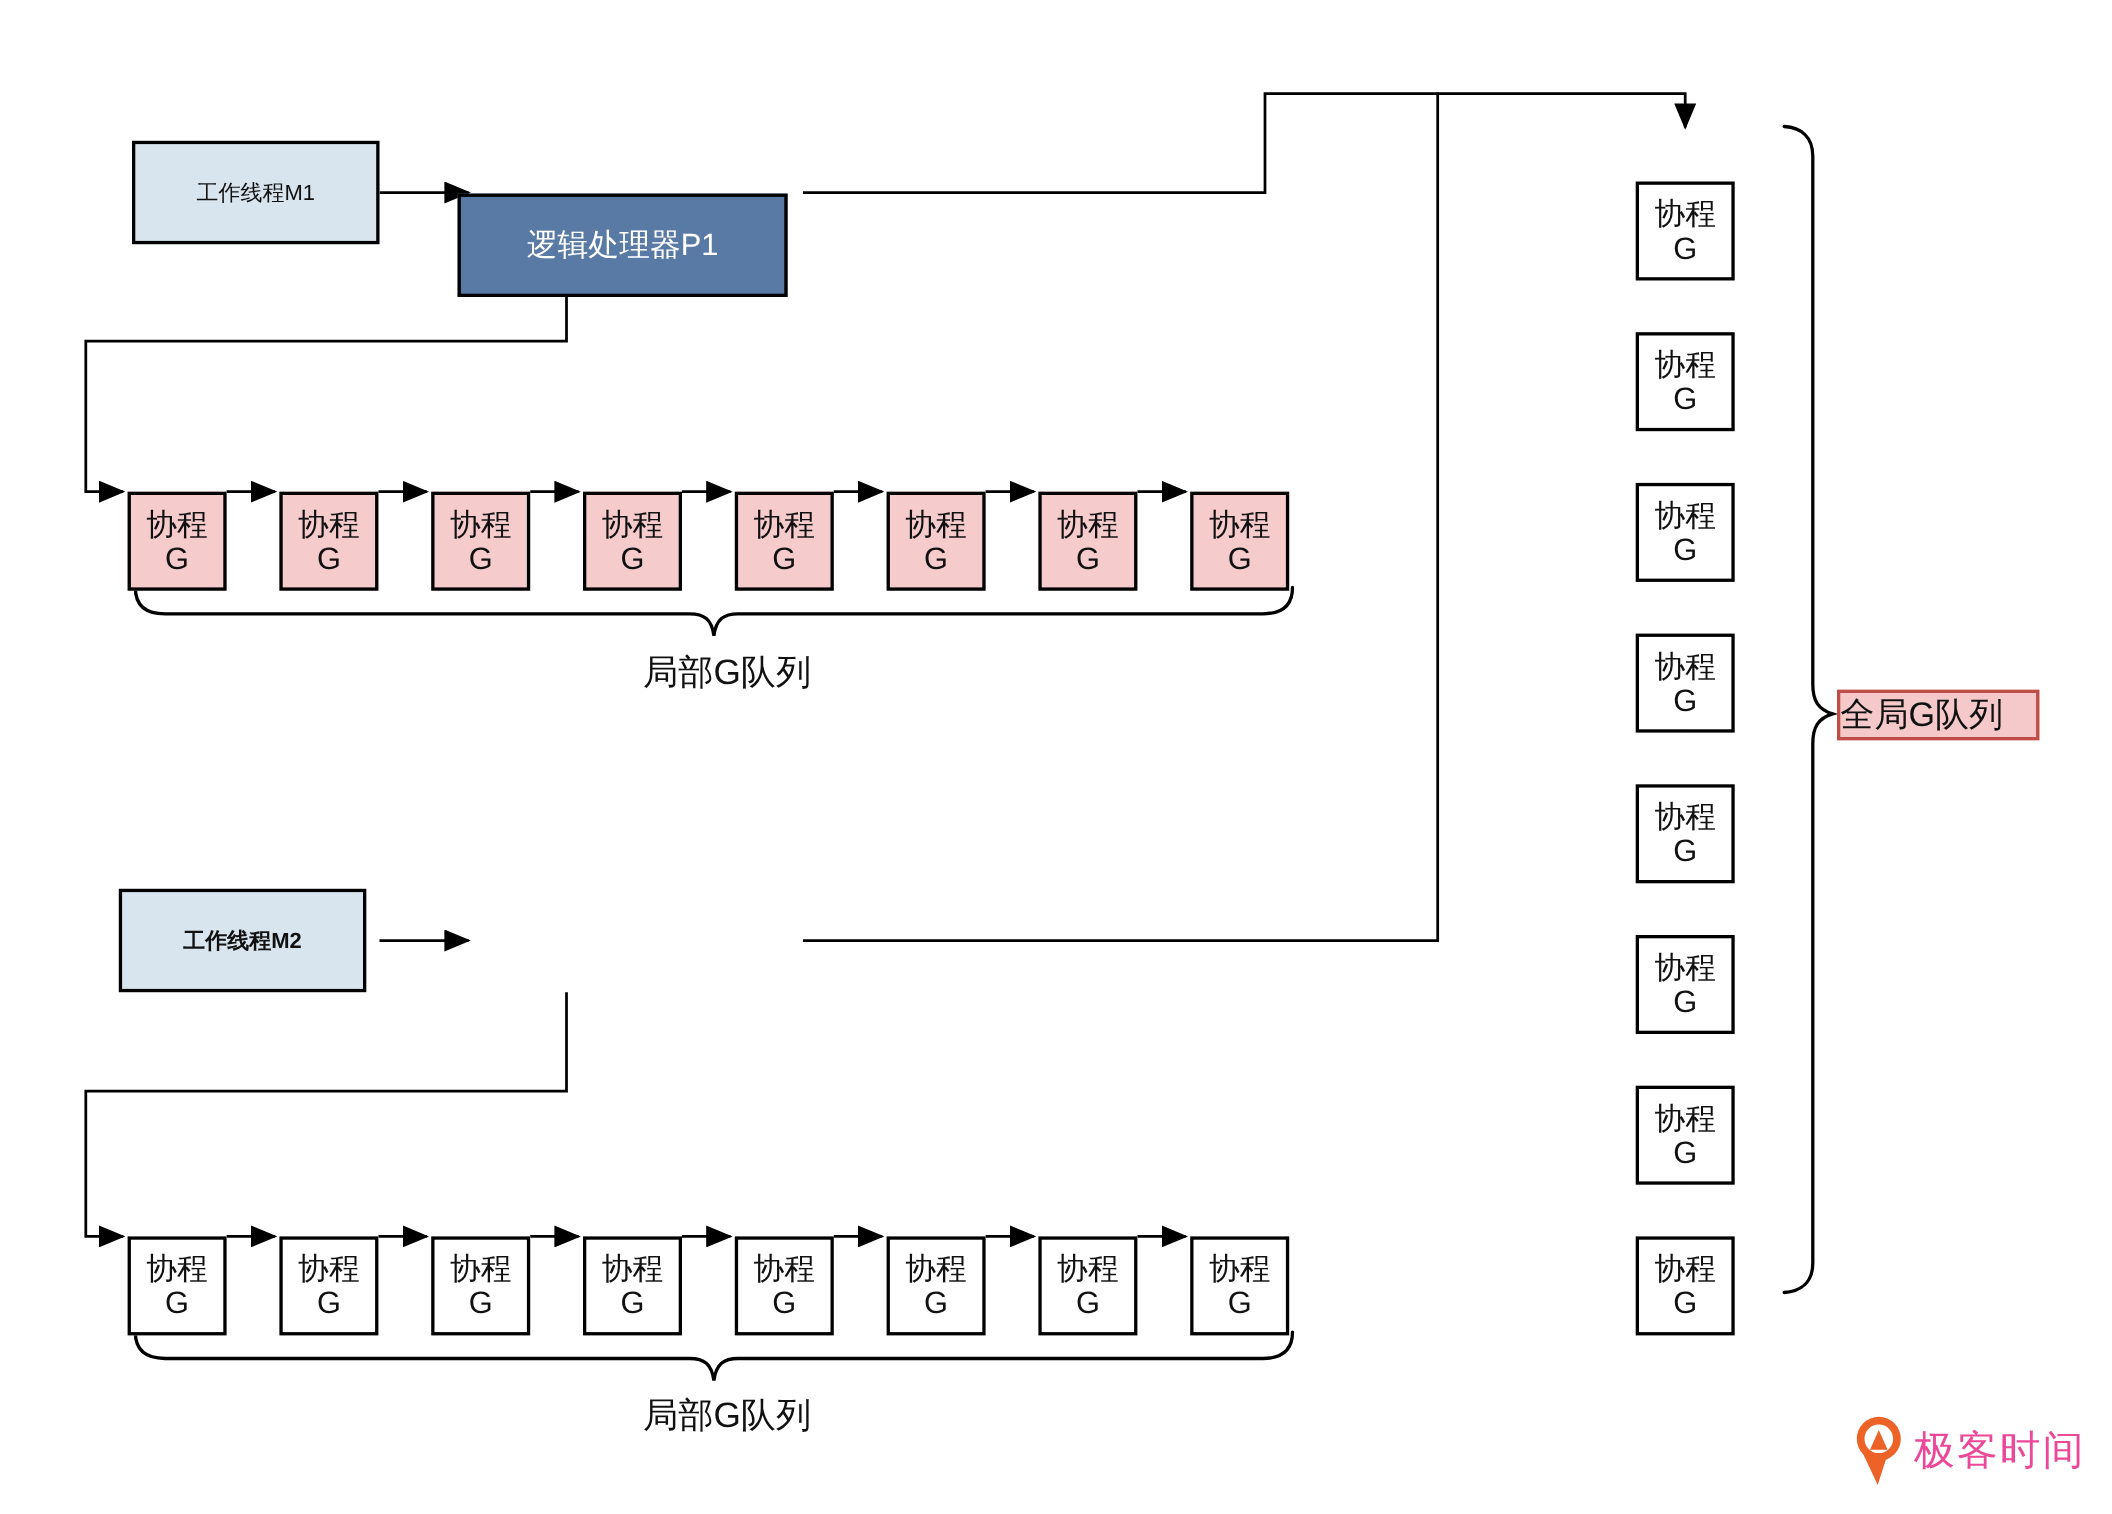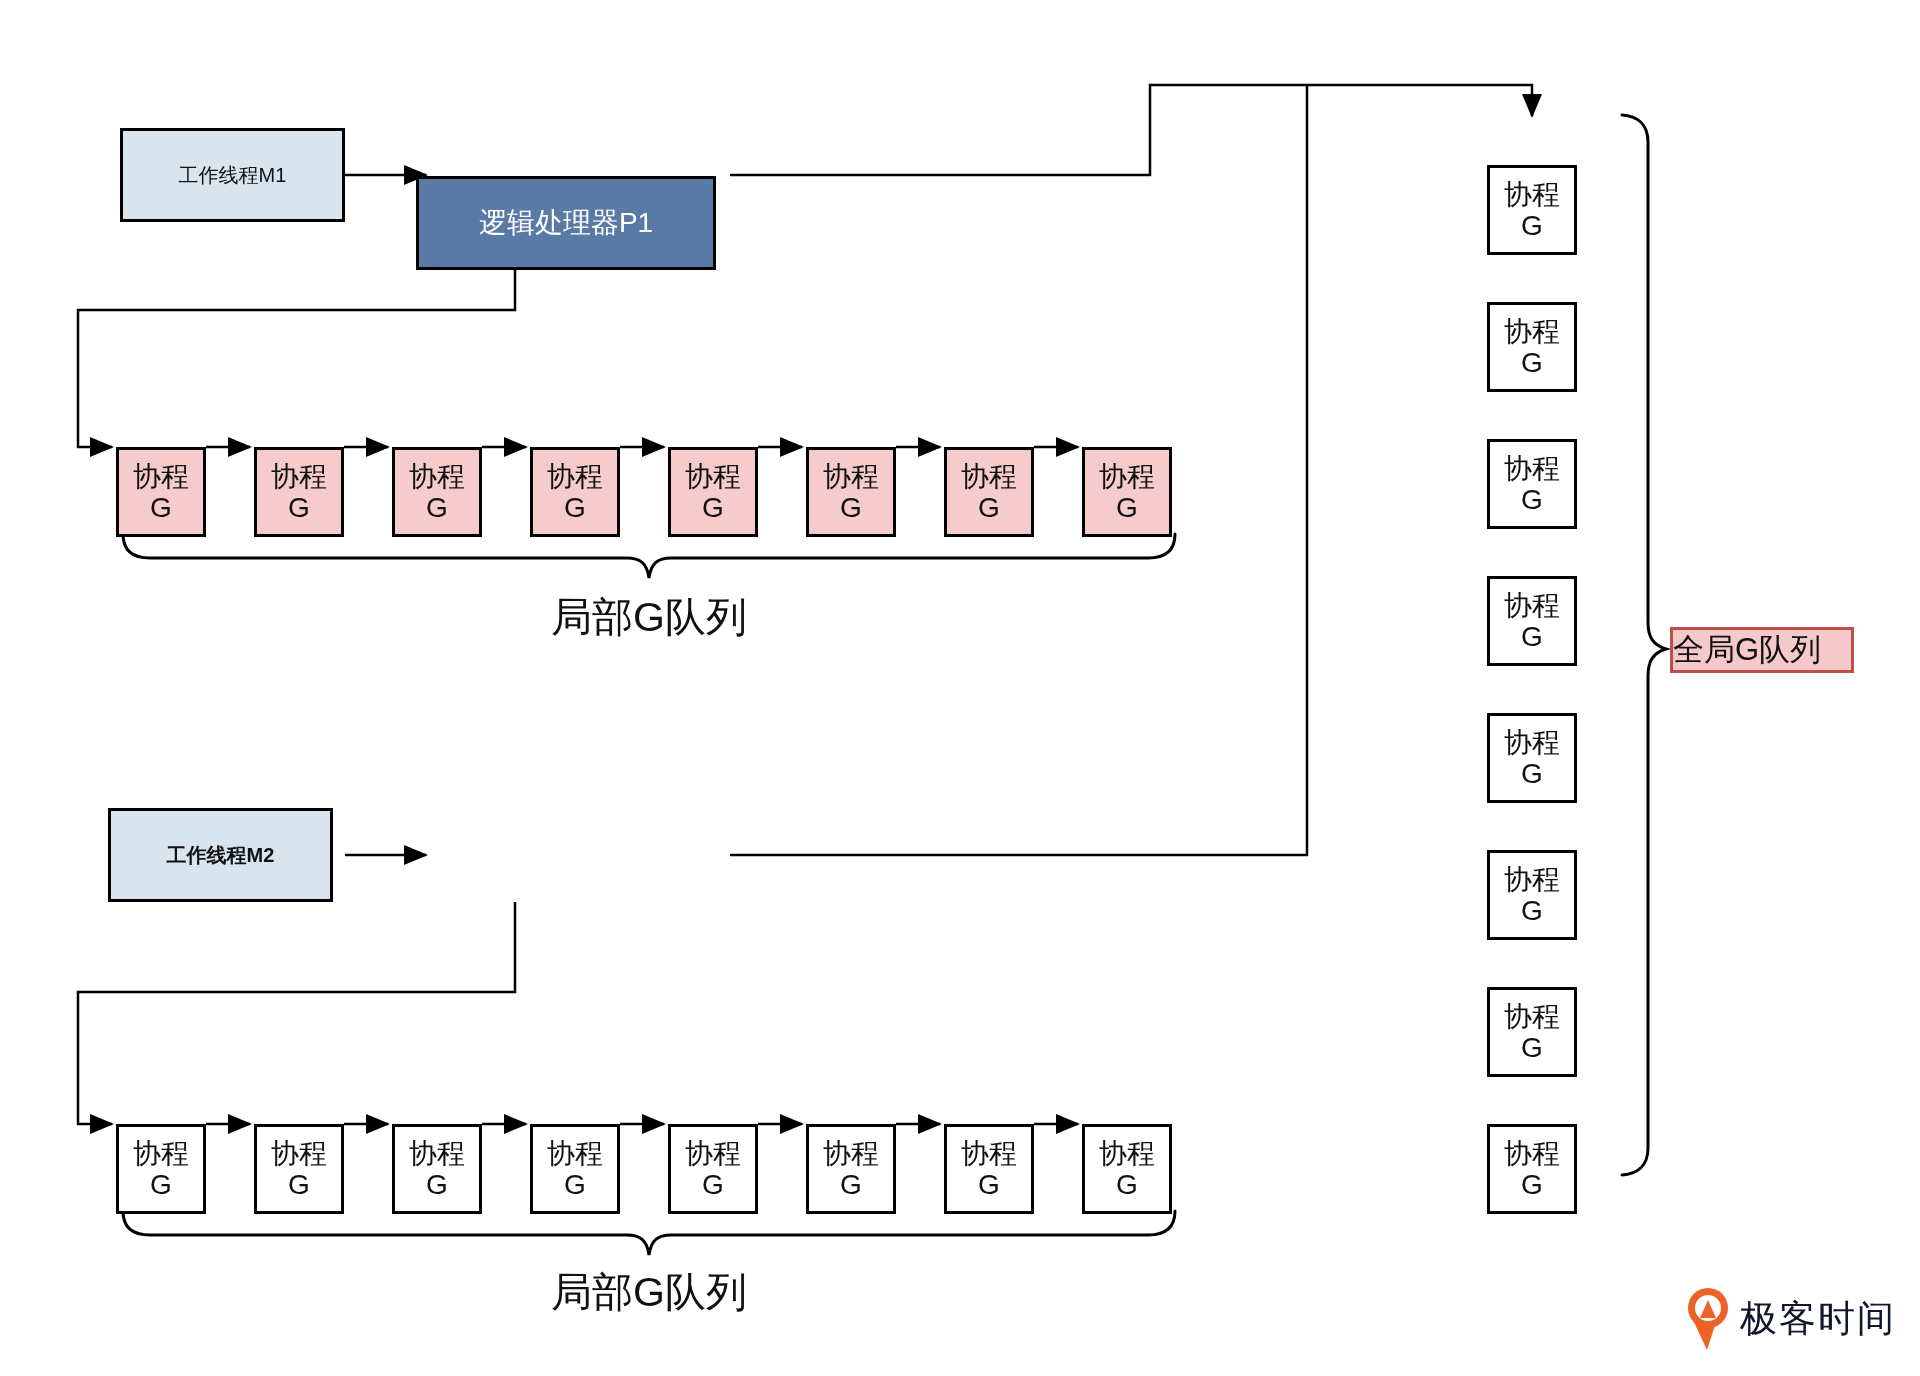--- a/index.html
+++ b/index.html
@@ -38,40 +38,41 @@
     background: #ffffff;
     flex-direction: column;
     font-size: 28px;
     line-height: 1.12;
     margin-top: 45px;
   }
   .gbox.pink { background: #f6cbcb; }
   .queue-label {
     position: absolute;
     transform: translateX(-50%);
-    font-size: 41px;
+    font-size: 32px;
     white-space: nowrap;
+    margin-left: 12px;
   }
   .global-label {
     position: absolute;
     left: 1670px; top: 627px;
     width: 184px; height: 46px;
     box-sizing: border-box;
     background: #f5c9c9;
     border: 3px solid #bf4e49;
     display: flex; align-items: center; justify-content: flex-start;
     font-size: 31px;
     white-space: nowrap;
   }
   .logo-text {
     position: absolute;
     left: 1740px; top: 1294px;
     font-size: 37px;
     letter-spacing: 2px;
-    color: #0f172a;
+    color: #ec4899;
     white-space: nowrap;
   }
 </style>
 </head>
 <body>
 
 <div class="canvas">
 
   <svg class="wires" width="1920" height="1376" viewBox="0 0 1920 1376">
     <defs>

